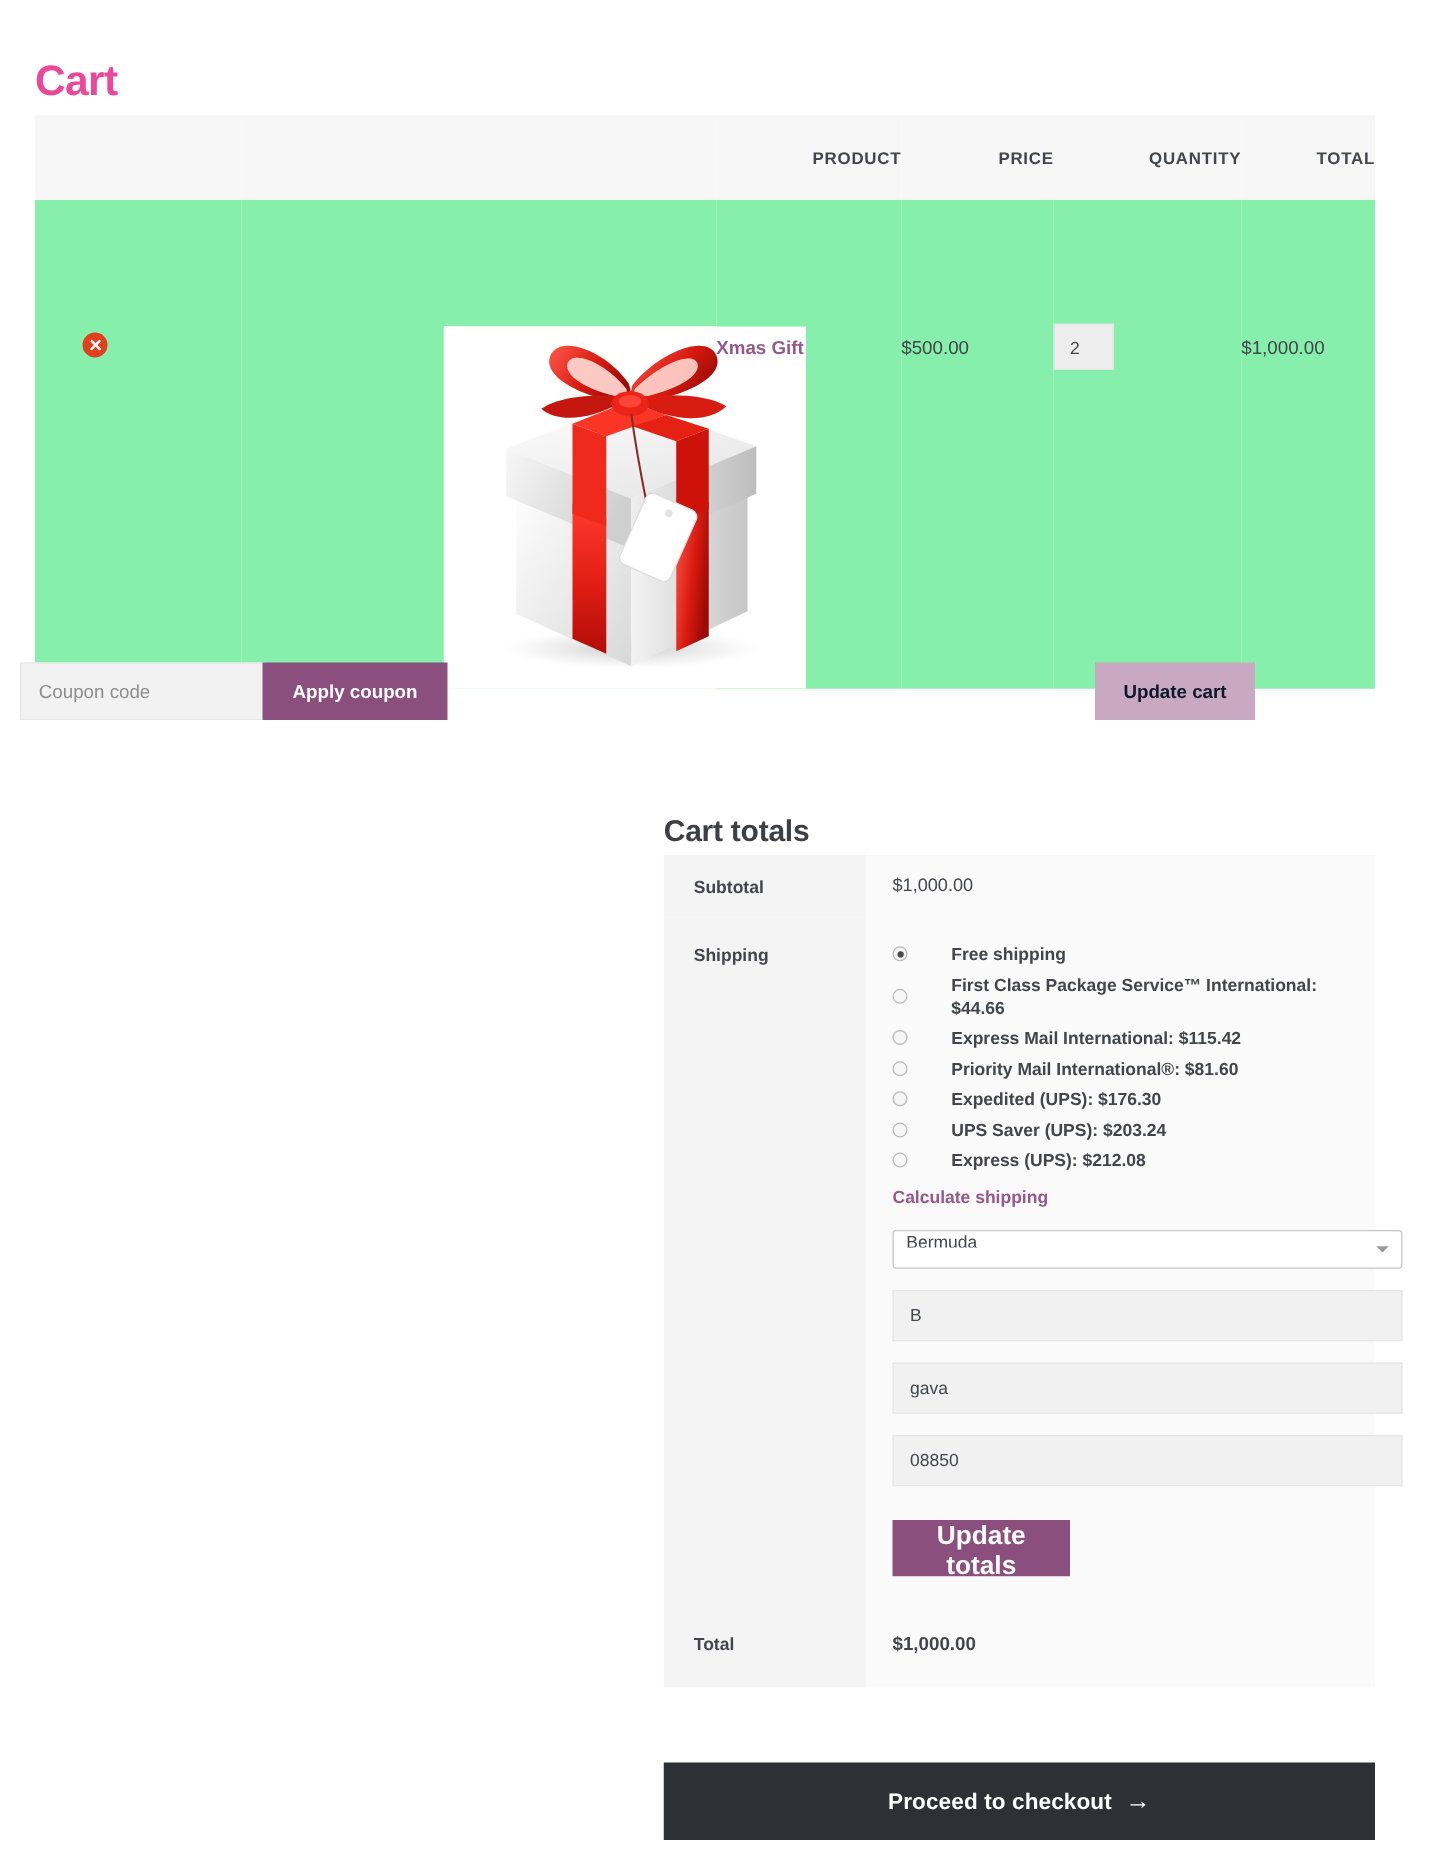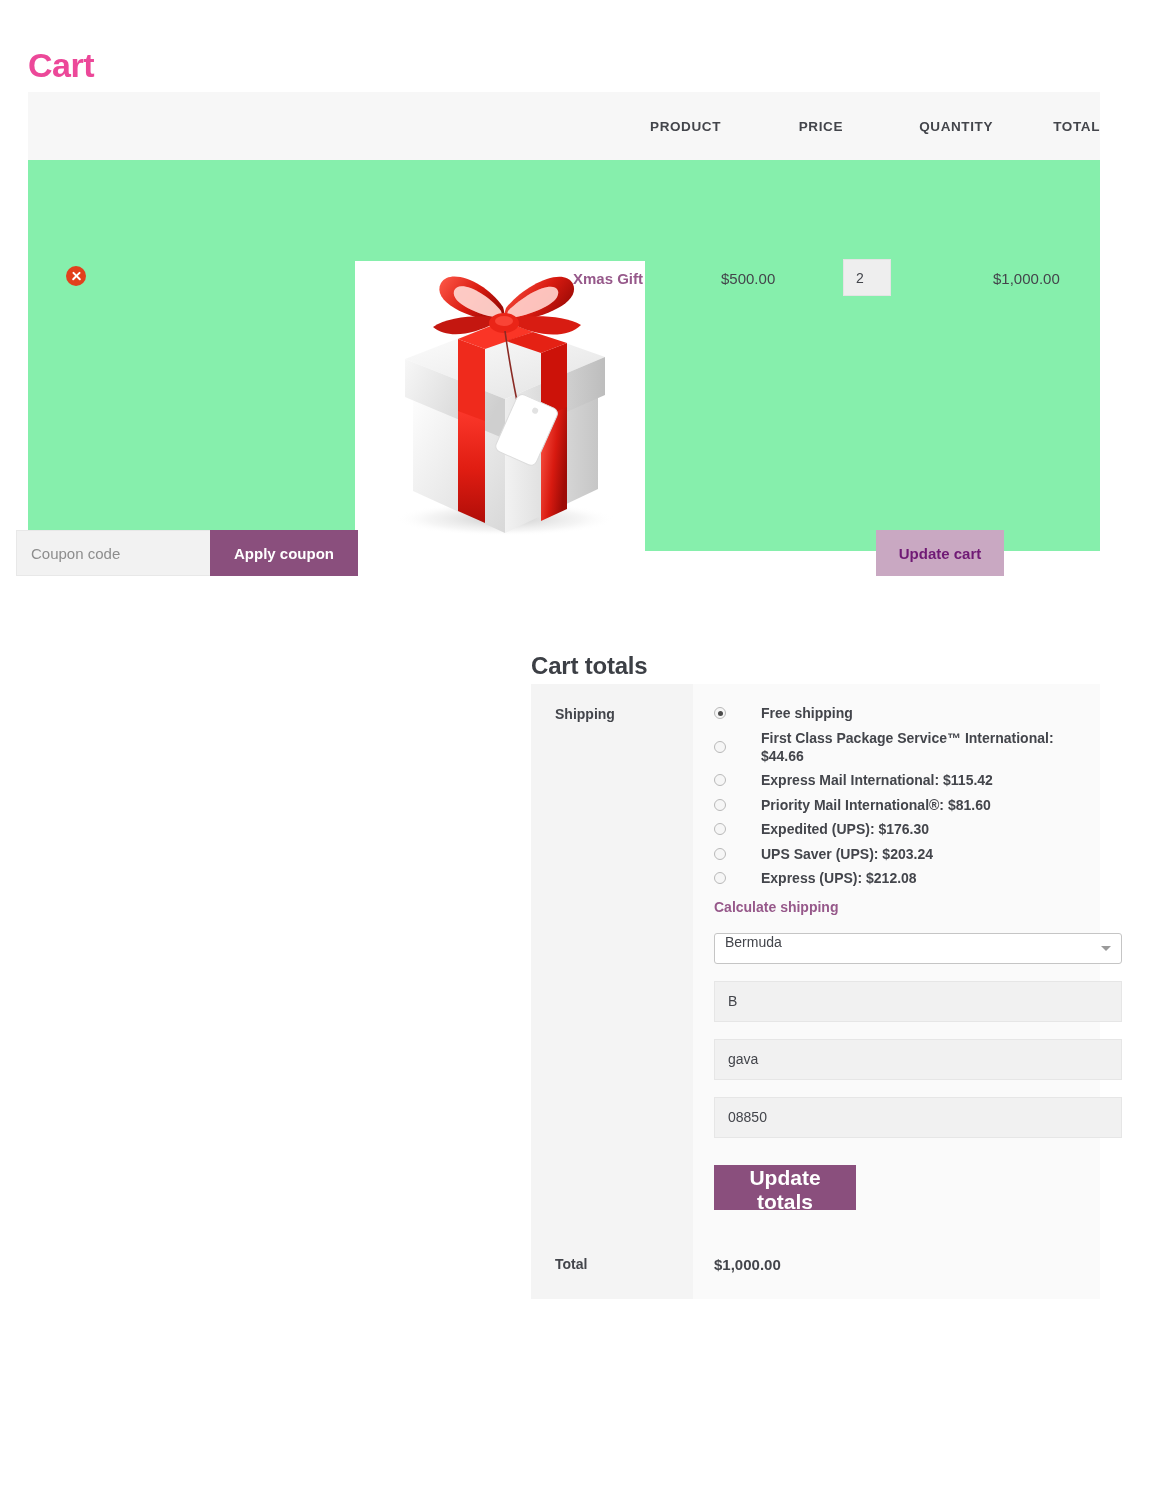--- a/index.html
+++ b/index.html
@@ -170,21 +170,21 @@
     border: 0;
     cursor: pointer;
   }
   .btn-update-cart {
     position: absolute;
     right: 0;
     top: 0;
     width: 128px;
     height: 46px;
     background: #c9a8c2;
-    color: #701a75;
+    color: #0f172a;
     font-family: "Liberation Sans", sans-serif;
     font-size: 15px;
     font-weight: bold;
     border: 0;
     cursor: pointer;
   }
 
   
   .totals-heading {
     position: absolute;
@@ -478,20 +478,24 @@
   <div class="coupon-row">
     <input class="coupon-input" type="text" placeholder="Coupon code" style="">
     <button class="btn-apply-coupon">Apply coupon</button>
     <button class="btn-update-cart">Update cart</button>
   </div>
 
   <h2 class="totals-heading">Cart totals</h2>
 
   <table class="totals-table">
     <tbody>
+      <tr class="row-subtotal">
+        <th>Subtotal</th>
+        <td>$1,000.00</td>
+      </tr>
       <tr class="row-shipping">
         <th>Shipping</th>
         <td>
           <ul class="ship-list">
             <li>
               <input class="radio" type="radio" name="shipmethod" checked="" style="">
               <span>Free shipping</span>
             </li>
             <li>
               <input class="radio" type="radio" name="shipmethod" style="">
@@ -535,14 +539,17 @@
           </div>
         </td>
       </tr>
       <tr class="row-total">
         <th>Total</th>
         <td>$1,000.00</td>
       </tr>
     </tbody>
   </table>
 
+  <button class="btn-checkout">
+    <span>Proceed to checkout</span><span class="arrow">→</span>
+  </button>
 
 </div>
 
 </body></html>

